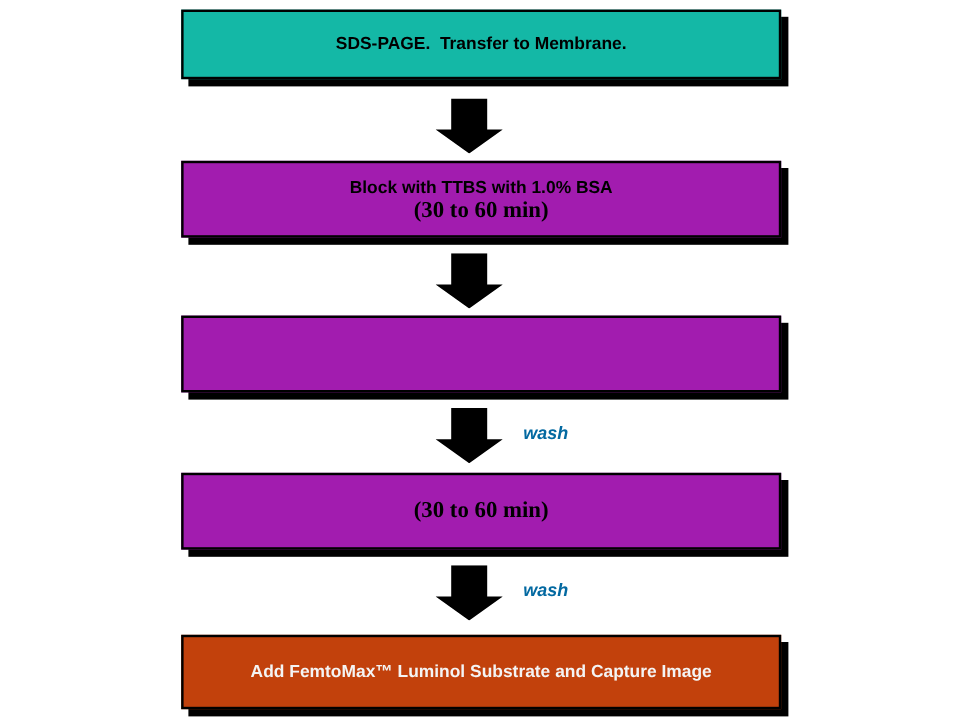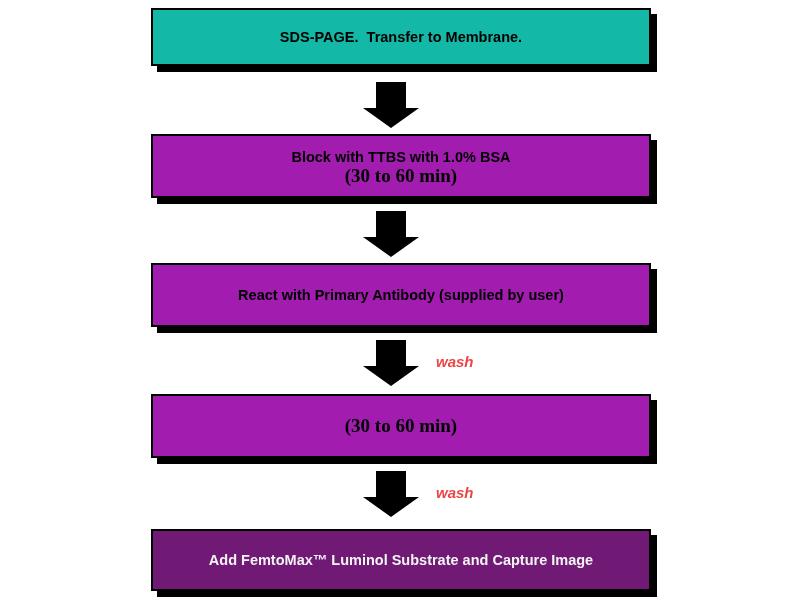--- a/index.html
+++ b/index.html
@@ -37,21 +37,21 @@
   }
   .flow-box .line2 {
     font-weight: bold;
     font-size: 19px;
     line-height: 18px;
     white-space: pre-wrap;
     font-family: Liberation Serif, serif;
   }
   .box-gray  { background: #14b8a6; }
   .box-white { background: #a21caf; }
-  .box-dark  { background: #701a75; justify-content: center; }
+  .box-dark  { background: #c2410c; justify-content: center; }
   .box-dark .line1, .box-dark .line2 { color: #f4f4f4; }
 
   #box-step-1 { top: 8px;   height: 58px; }
   #box-step-2 { top: 134px; height: 64px; }
   #box-step-3 { top: 263px; height: 64px; }
   #box-step-4 { top: 394px; height: 64px; }
   #box-step-5 { top: 529px; height: 62px; }
 
   .arrow {
     position: absolute;
@@ -64,21 +64,21 @@
   #arrow-2 { top: 211px; }
   #arrow-3 { top: 340px; }
   #arrow-4 { top: 471px; }
 
   .wash-label {
     position: absolute;
     left: 436px;
     font-weight: bold;
     font-style: italic;
     font-size: 15px;
-    color: #ef4444;
+    color: #0369a1;
   }
   #wash-1 { top: 353px; }
   #wash-2 { top: 484px; }
 </style>
 </head>
 <body>
 
 <div class="canvas">
 
   <div class="flow-box box-gray" id="box-step-1">
@@ -96,21 +96,20 @@
     <div class="line2">(30 to 60 min)</div>
   </div>
 
   <div class="arrow" id="arrow-2">
     <svg width="56" height="46" viewBox="0 0 56 46" xmlns="http://www.w3.org/2000/svg">
       <path d="M13,0 L43,0 L43,26 L56,26 L28,46 L0,26 L13,26 Z" fill="#000000"></path>
     </svg>
   </div>
 
   <div class="flow-box box-white" id="box-step-3">
-    <div class="line1">React with Primary Antibody (supplied by user)</div>
   </div>
 
   <div class="arrow" id="arrow-3">
     <svg width="56" height="46" viewBox="0 0 56 46" xmlns="http://www.w3.org/2000/svg">
       <path d="M13,0 L43,0 L43,26 L56,26 L28,46 L0,26 L13,26 Z" fill="#000000"></path>
     </svg>
   </div>
   <div class="wash-label" id="wash-1">wash</div>
 
   <div class="flow-box box-white" id="box-step-4">

